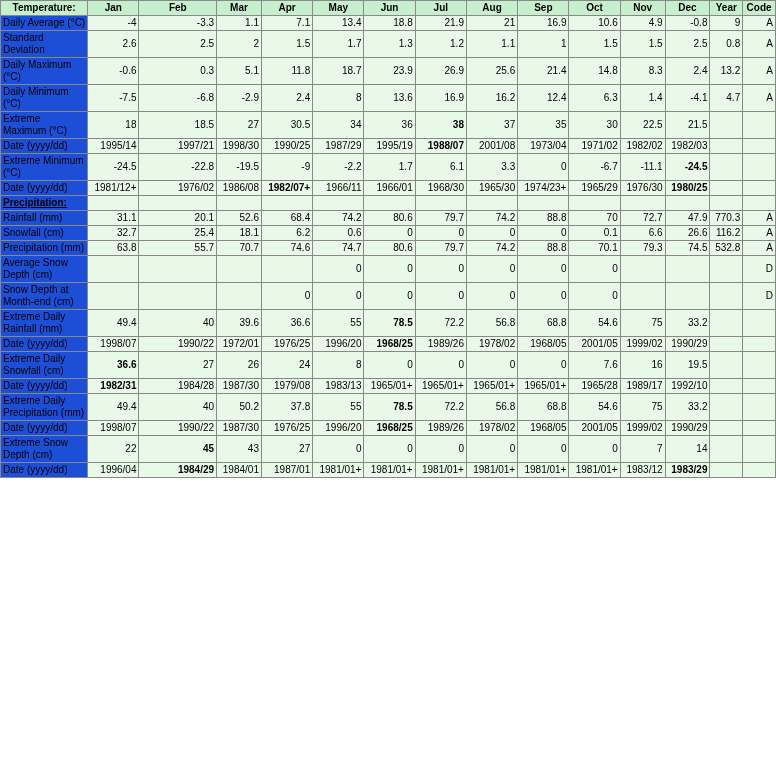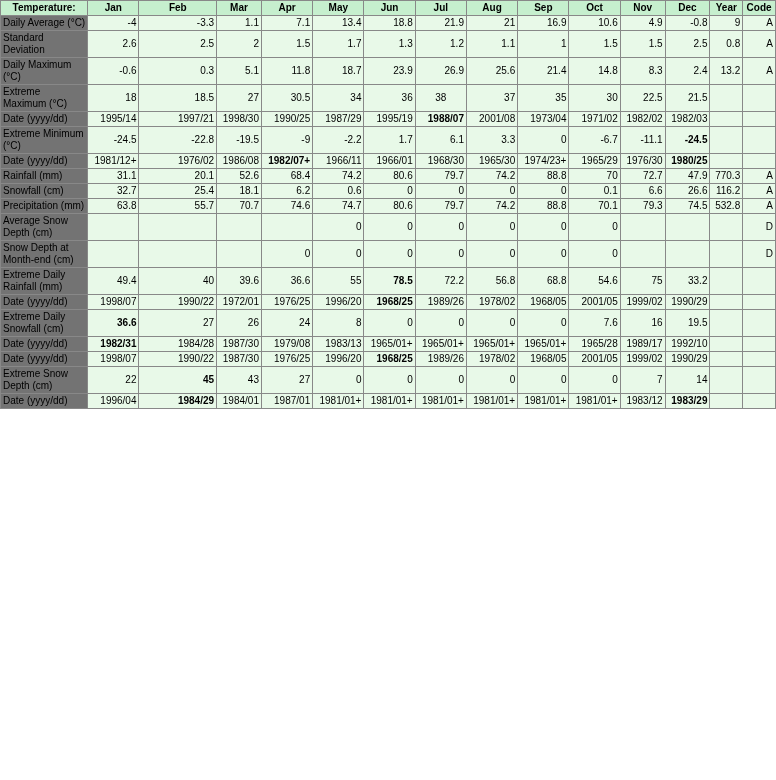--- a/index.html
+++ b/index.html
@@ -3,21 +3,21 @@
   <meta charset="utf-8">
   <style>
     * { box-sizing: border-box; margin: 0; padding: 0; }
     body { font-family: Arial, sans-serif; font-size: 10px; background: #fff; }
     table { border-collapse: collapse; width: 776px; }
     th, td { border: 1px solid #888; padding: 1px 2px; text-align: right; white-space: normal; line-height: 1.2; }
     th { background: #c6efce; font-weight: bold; }
     td.label-cell { text-align: left; font-weight: normal; background: #c6efce; min-width: 70px; max-width: 80px; }
     .col-header { background: #c6efce; text-align: center; font-weight: bold; margin-left: 28px; }
     td { background: #e8f9e8; }
-    td.label-cell { background: #737373; }
+    td.label-cell { background: #1d4ed8; }
     .hdr { background: #c6efce !important; }
   </style>
 </head>
 <body>
 
 <table>
   <thead>
     <tr id="header-row">
       <th class="col-header hdr" id="h0">Temperature:</th>
       <th class="col-header hdr" id="h1">Jan</th>
@@ -82,28 +82,45 @@
         <td>26.9</td>
         <td>25.6</td>
         <td>21.4</td>
         <td>14.8</td>
         <td>8.3</td>
         <td>2.4</td>
         <td>13.2</td>
         <td>A</td>
       </tr>
       <tr>
+        <td class="label-cell">Daily Minimum (°C)</td>
+        <td>-7.5</td>
+        <td>-6.8</td>
+        <td>-2.9</td>
+        <td>2.4</td>
+        <td>8</td>
+        <td>13.6</td>
+        <td>16.9</td>
+        <td>16.2</td>
+        <td>12.4</td>
+        <td>6.3</td>
+        <td>1.4</td>
+        <td>-4.1</td>
+        <td>4.7</td>
+        <td>A</td>
+      </tr>
+      <tr>
         <td class="label-cell">Extreme Maximum (°C)</td>
         <td>18</td>
         <td>18.5</td>
         <td>27</td>
         <td>30.5</td>
         <td>34</td>
         <td>36</td>
-        <td style="font-weight: normal; text-align: center;">38</td>
+        <td style="font-weight: bold;">38</td>
         <td>37</td>
         <td>35</td>
         <td>30</td>
         <td>22.5</td>
         <td>21.5</td>
         <td></td>
         <td></td>
       </tr>
       <tr>
         <td class="label-cell">Date (yyyy/dd)</td>
@@ -146,20 +163,37 @@
         <td>1986/08</td>
         <td style="font-weight: bold;">1982/07+</td>
         <td>1966/11</td>
         <td>1966/01</td>
         <td>1968/30</td>
         <td>1965/30</td>
         <td>1974/23+</td>
         <td>1965/29</td>
         <td>1976/30</td>
         <td style="font-weight: bold;">1980/25</td>
+        <td></td>
+        <td></td>
+      </tr>
+      <tr>
+        <td class="label-cell" style="font-weight: bold; text-decoration: underline;">Precipitation:</td>
+        <td></td>
+        <td></td>
+        <td></td>
+        <td></td>
+        <td></td>
+        <td></td>
+        <td></td>
+        <td></td>
+        <td></td>
+        <td></td>
+        <td></td>
+        <td></td>
         <td></td>
         <td></td>
       </tr>
       <tr>
         <td class="label-cell">Rainfall (mm)</td>
         <td>31.1</td>
         <td>20.1</td>
         <td>52.6</td>
         <td>68.4</td>
         <td>74.2</td>
@@ -303,20 +337,37 @@
         <td>1965/01+</td>
         <td>1965/01+</td>
         <td>1965/01+</td>
         <td>1965/28</td>
         <td>1989/17</td>
         <td>1992/10</td>
         <td></td>
         <td></td>
       </tr>
       <tr>
+        <td class="label-cell">Extreme Daily Precipitation (mm)</td>
+        <td>49.4</td>
+        <td>40</td>
+        <td>50.2</td>
+        <td>37.8</td>
+        <td>55</td>
+        <td style="font-weight: bold;">78.5</td>
+        <td>72.2</td>
+        <td>56.8</td>
+        <td>68.8</td>
+        <td>54.6</td>
+        <td>75</td>
+        <td>33.2</td>
+        <td></td>
+        <td></td>
+      </tr>
+      <tr>
         <td class="label-cell">Date (yyyy/dd)</td>
         <td>1998/07</td>
         <td>1990/22</td>
         <td>1987/30</td>
         <td>1976/25</td>
         <td>1996/20</td>
         <td style="font-weight: bold;">1968/25</td>
         <td>1989/26</td>
         <td>1978/02</td>
         <td>1968/05</td>

